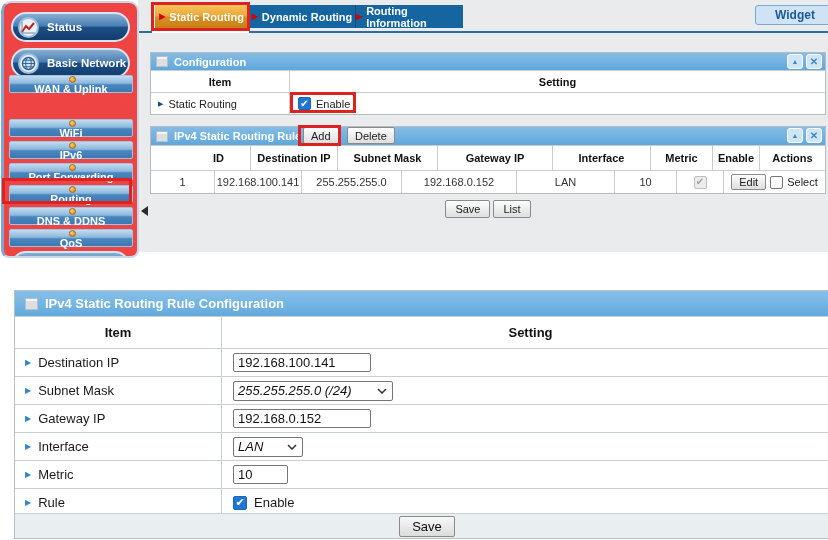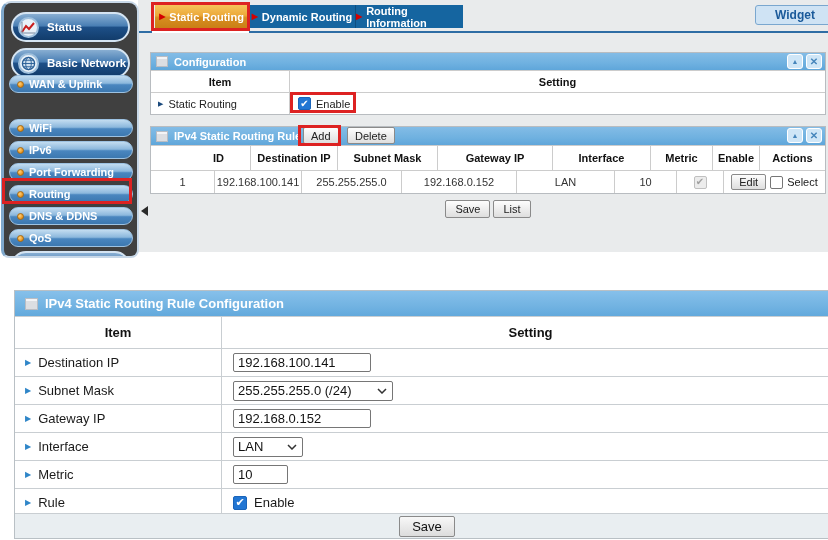--- a/index.html
+++ b/index.html
@@ -19,31 +19,31 @@
   .tab.active { background:linear-gradient(180deg,#f6c35a 0%,#eca93a 45%,#d88e1f 55%,#c97f16 100%); }
   .tab-arrow { color:#d40000; font-size:8px; line-height:1; }
   .tab-underline { position:absolute; left:152px; top:28px; width:97px; height:6px;
       background:linear-gradient(180deg,#fff 0,#fff 2px,rgba(0,0,0,0) 2px,rgba(0,0,0,0) 3px,#fff 3px,#fff 5px,rgba(0,0,0,0) 5px); }
 
   .widget-btn { position:absolute; left:755px; top:5px; width:80px; height:20px; background:#cfe3f4;
       border:1px solid #7aa7cf; border-radius:3px; color:#1a5a9a; font-weight:bold; font-size:12px;
       font-family:"Liberation Sans",sans-serif; text-align:center; cursor:pointer; }
 
   
-  .sidebar { position:absolute; left:1px; top:1px; width:138px; height:257px; background:#404040;
+  .sidebar { position:absolute; left:1px; top:1px; width:138px; height:257px; background:#ef4444;
       border-radius:10px 10px 8px 8px; border:2px solid #c8d8e8; border-left:3px solid #7fa8cc; overflow:hidden; }
   .pill-big { position:absolute; left:7px; width:119px; height:30px; border-radius:16px;
       background:linear-gradient(180deg,#88aed2 0%,#4a7fb4 45%,#1d4f87 52%,#123c6b 100%);
       border:2px solid #d5e4f2; display:flex; align-items:center; cursor:pointer; }
   .pill-big .txt { color:#fff; font-size:11.5px; font-weight:bold; margin-left:8px; }
   .icon-circle { width:21px; height:21px; border-radius:50%; margin-left:5px; background:#e9f1f8;
       border:2px solid #9fc0dd; display:flex; align-items:center; justify-content:center; flex:0 0 auto; }
-  .pill-small { position:absolute; left:5px; width:124px; height:18px; border-radius:9px;
+  .pill-small { position:absolute; left:5px; width:124px; height:18px; border-radius:2px;
       background:linear-gradient(180deg,#c2dcf0 0%,#8cb8dd 45%,#4a86bf 55%,#3c78b0 100%);
-      border:1px solid #9dc2e2; display:flex; align-items:center; cursor:pointer; }
+      border:1px solid #9dc2e2; display:flex; align-items:center; cursor:pointer;flex-direction:column; }
   .dot { width:7px; height:7px; border-radius:50%; margin:0 5px 0 7px; flex:0 0 auto;
       background:radial-gradient(circle at 35% 35%, #ffd27a 0%, #e8931f 70%); border:1px solid #a86a10; }
   .pill-small .txt { color:#fff; font-size:11px; font-weight:bold; }
   .collapse-arrow { position:absolute; left:141px; top:206px; width:0; height:0; cursor:pointer;
       border-right:7px solid #2a2a2a; border-top:5px solid rgba(0,0,0,0); border-bottom:5px solid rgba(0,0,0,0); }
 
   
   .panel { position:absolute; left:150px; width:676px; background:#fff; border:1px solid #b8bcc0; }
   .panel-hdr { height:17px; background:linear-gradient(180deg,#83bce6 0%,#6fb1e0 60%,#5fa6da 100%);
       display:flex; align-items:center; position:relative; }
@@ -105,21 +105,21 @@
   .b-head { height:32px; }
   .b-head .th { font-size:13px; }
   .b-body { height:28px; }
   .b-label { display:flex; align-items:center; padding-left:10px; gap:7px; font-size:13px; color:#1a1a1a; }
   .b-label .blue-arrow { color:#2f86c8; font-size:8px; }
   .b-setting { display:flex; align-items:center; padding-left:11px; gap:7px; }
   .txt-input { height:19px; border:1px solid #767676; border-radius:2px; font-family:"Liberation Sans",sans-serif;
       font-size:13px; padding:0 4px; color:#111; background:#fff; }
   .w-dest { width:138px; } .w-gw { width:138px; } .w-metric { width:55px; }
   .selectbox { height:20px; border:1px solid #767676; border-radius:2px; background:#fff; display:flex;
-      align-items:center; justify-content:space-between; padding:0 5px 0 4px; font-size:13px; color:#111; cursor:pointer; }
+      align-items:center; justify-content:space-between; padding:0 5px 0 4px; font-size:13px; color:#111; cursor:pointer;font-style:italic; }
   .w-mask { width:160px; } .w-iface { width:70px; }
   .cb-label { font-size:13px; color:#1a1a1a; }
   .b-footer { position:absolute; left:0; bottom:0; width:100%; height:25px; background:#e9eef1;
       border-top:1px solid #c9ced2; display:flex; align-items:center; justify-content:center; }
   .b-save { font-family:"Liberation Sans",sans-serif; font-size:13px; color:#111; padding:2px 12px;
       background:linear-gradient(180deg,#f8f8f8,#dcdcdc); border:1px solid #8a8a8a; border-radius:2px; cursor:pointer; }
 </style>
 </head>
 <body>
 

